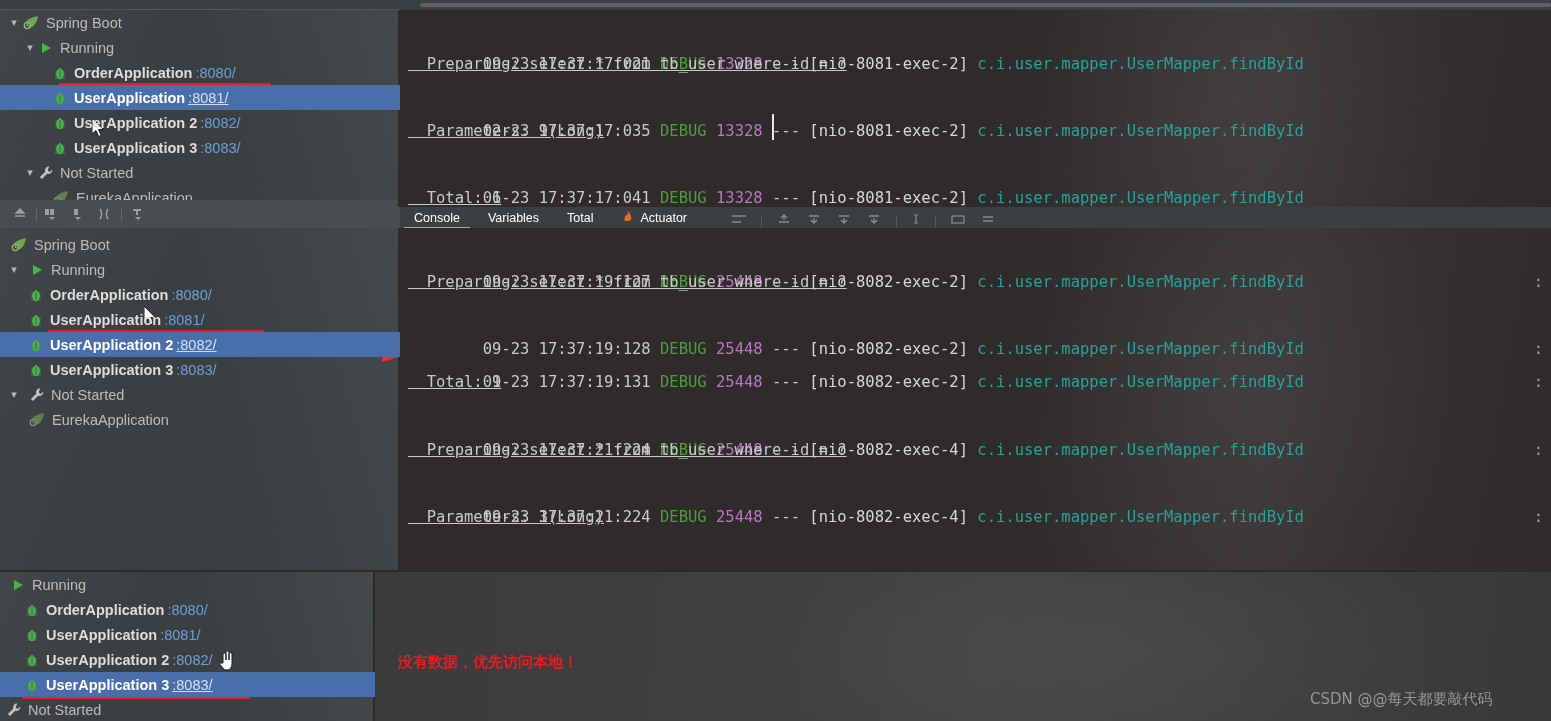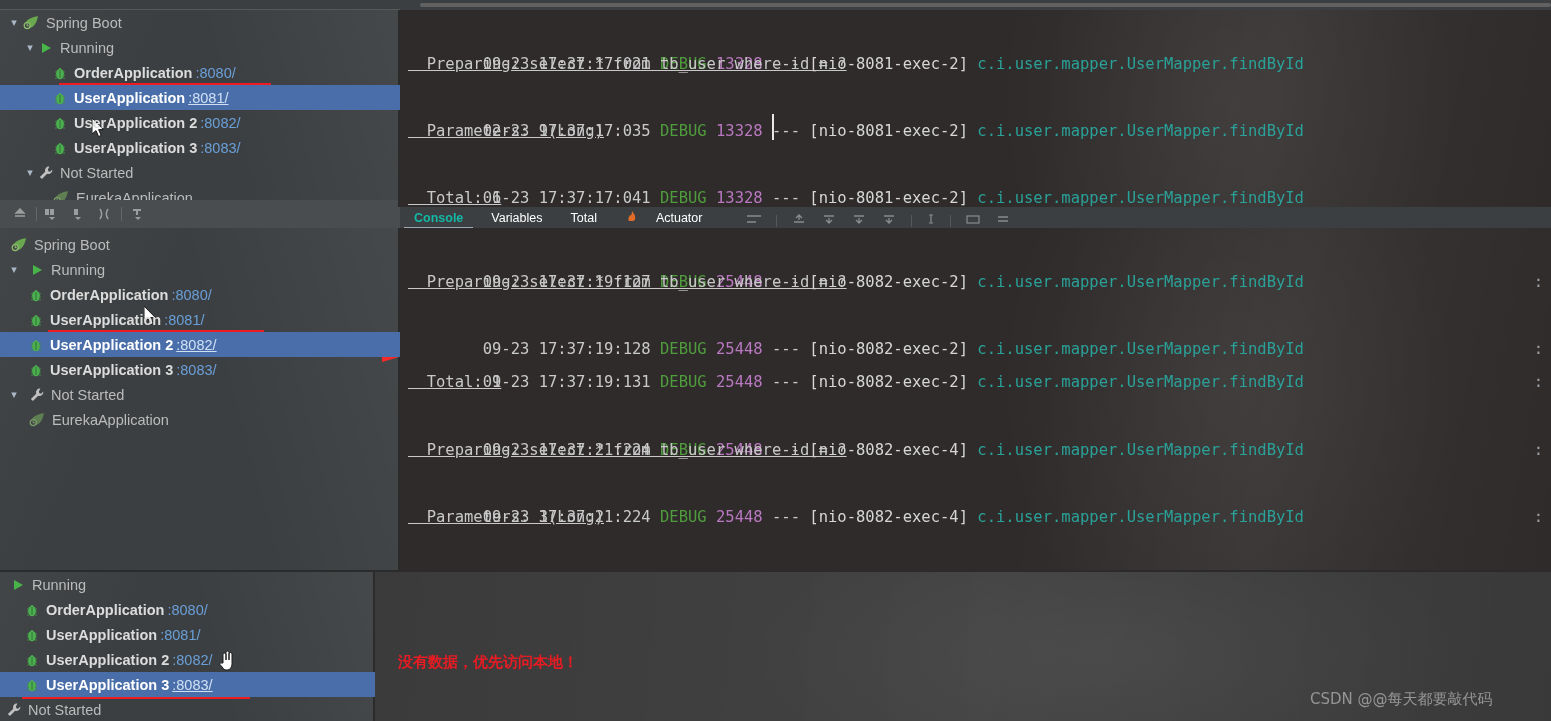--- a/index.html
+++ b/index.html
@@ -144,21 +144,21 @@
     color: #9b9b9b;
     font-size: 12.5px;
   }
   .tabstrip .tab {
     padding: 0 14px;
     line-height: 20px;
     color: #ffffff;
     position: relative;
     white-space: nowrap;
   }
-  .tabstrip .tab.active { color: #14b8a6; font-weight: bold; }
+  .tabstrip .tab.active { color: #ffffff; }
   .tabstrip .tab.active::after {
     content:""; position:absolute; left:4px; right:4px; bottom:-1px;
     height:2px; background:#9aa7b5;
   }
 
   
   .toolstrip {
     position: absolute;
     background: #4a4d4f;
     display: flex;
@@ -375,21 +375,21 @@
           <rect x="8" y="3" width="2" height="6" fill="#cfcfcf"></rect>
           <polygon points="7,11 13,11 10,14" fill="#cfcfcf"></polygon>
         </svg>
     </span>
   </div>
 
   <div class="tabstrip" style="left:400px;top:207px;width:1151px;height:21px;">
     <span class="tab active">Console</span>
     <span class="tab">Variables</span>
     <span class="tab">Total</span>
-    <span class="tab" style="display:flex;align-items:center;gap:17px;">
+    <span class="tab" style="display:flex;align-items:center;gap:5px;">
       <span>
         <svg width="14" height="12" viewBox="0 0 14 12">
             <path d="M4 11c-1.6-2 .4-4 .6-6C5.8 6.6 7 4.4 7 1c2 2.6 3.6 5 3.2 7.4C10 10.2 8.6 11 7 11z" fill="#e06c27"></path>
           </svg>
       </span>
       <span>Actuator</span>
     </span>
     <span style="flex:0 0 auto;display:flex;align-items:center;gap:14px;margin-left:30px;opacity:.55;">
       <span><svg width="16" height="12" viewBox="0 0 16 12">
             <path d="M1 3h14M1 9h9" stroke="#c8c8c8" stroke-width="1.5"></path>

